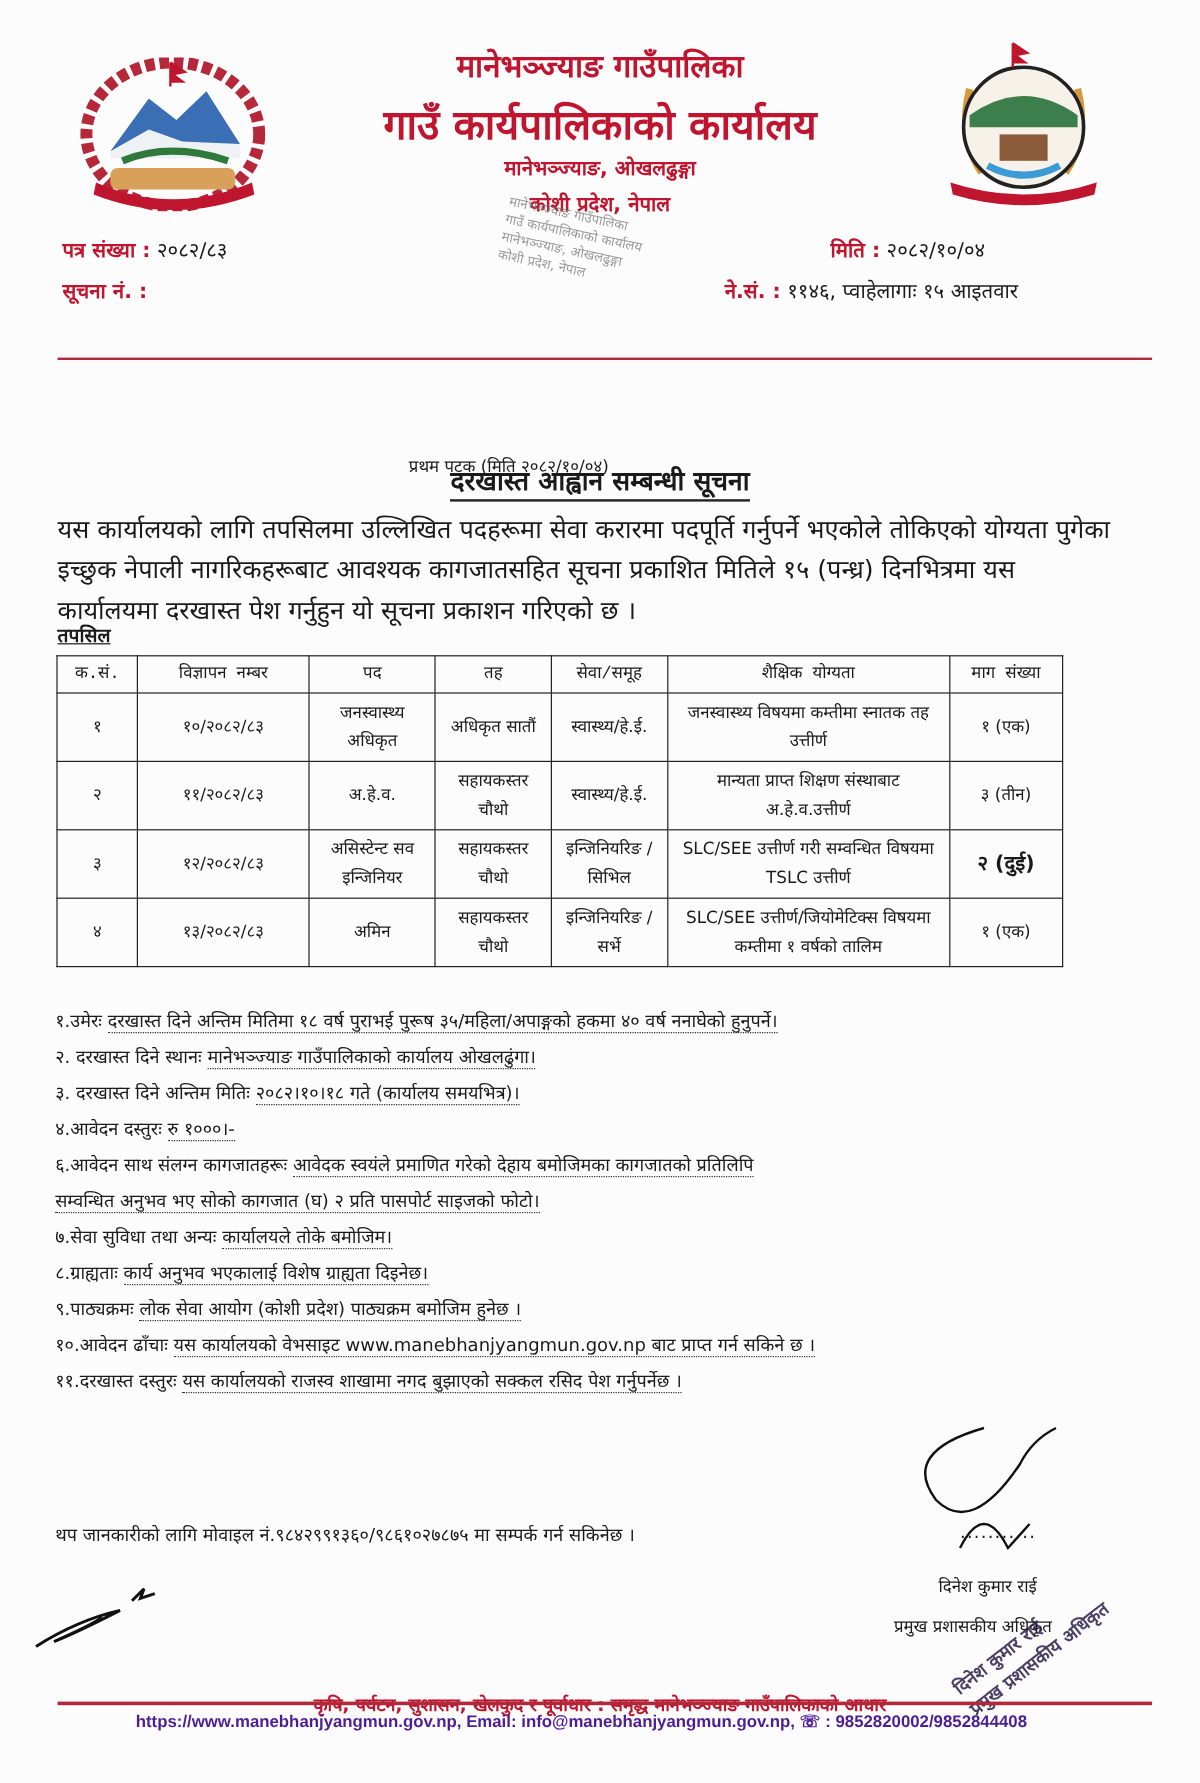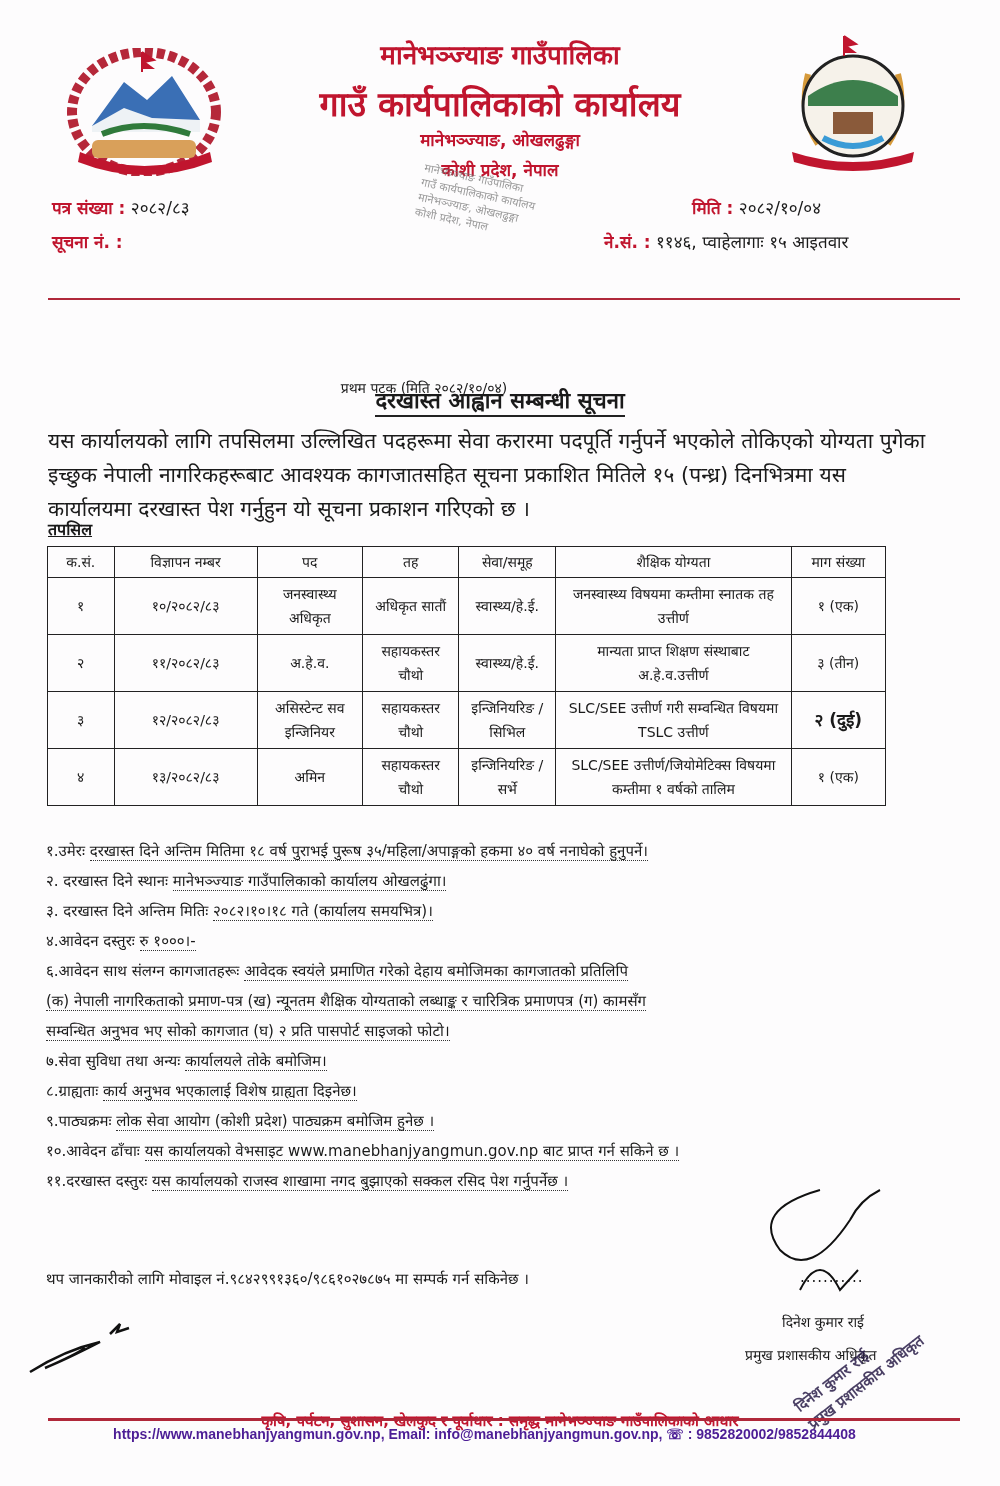--- a/index.html
+++ b/index.html
@@ -22,21 +22,21 @@
   .stamp { top: 175px; left: 415px; width: 150px; height: 90px; color: #777; font-size: 11px; transform: rotate(12deg); line-height: 15px; opacity: 0.75; }
   
   .title { top: 340px; left: 0; width: 1000px; text-align: center; font-size: 22px; font-weight: bold; margin-top: 44px; }
   .title span { border-bottom: 2px solid #222; padding-bottom: 2px; }
   .subtitle { top: 378px; left: 0; width: 848px; text-align: center; font-size: 14px; }
   .intro { top: 424px; left: 48px; width: 880px; font-size: 21px; line-height: 34px; }
   .tapasil { top: 518px; left: 48px; font-size: 16px; font-weight: bold; text-decoration: underline; }
   
   table.posts { position: absolute; top: 546px; left: 47px; width: 839px; border-collapse: collapse; font-size: 14px; }
   table.posts th, table.posts td { border: 1px solid #222; text-align: center; vertical-align: middle; padding: 2px 4px; line-height: 24px; }
-  table.posts th { font-weight: normal; height: 26px; }
+  table.posts th { font-weight: normal; height: 26px; font-family: Liberation Mono, monospace; }
   table.posts td { height: 52px; }
   table.posts td.big { font-weight: bold; font-size: 17px; }
   
   .conds { top: 836px; left: 46px; width: 880px; font-size: 15px; }
   .cond { height: 30px; line-height: 30px; white-space: nowrap; }
   .cond .val { border-bottom: 1.5px dotted #333; margin-top: 25px; }
   .cond.cont { padding-left: 0; }
   .contact { top: 1268px; left: 46px; font-size: 15px; }
   .dots { top: 1268px; left: 800px; font-size: 15px; letter-spacing: 1px; }
   .signame { top: 1312px; left: 782px; font-size: 14px; }
@@ -160,21 +160,20 @@
     </tr>
   </tbody>
 </table>
 
 <div class="abs conds">
   <div class="cond"><span>१.उमेरः</span> <span class="val">दरखास्त दिने अन्तिम मितिमा १८ वर्ष पुराभई पुरूष ३५/महिला/अपाङ्गको हकमा ४० वर्ष ननाघेको हुनुपर्ने।</span></div>
   <div class="cond"><span>२. दरखास्त दिने स्थानः</span> <span class="val">मानेभञ्ज्याङ गाउँपालिकाको कार्यालय ओखलढुंगा।</span></div>
   <div class="cond"><span>३. दरखास्त दिने अन्तिम मितिः</span> <span class="val">२०८२।१०।१८ गते (कार्यालय समयभित्र)।</span></div>
   <div class="cond"><span>४.आवेदन दस्तुरः</span> <span class="val">रु १०००।-</span></div>
   <div class="cond"><span>६.आवेदन साथ संलग्न कागजातहरूः</span> <span class="val">आवेदक स्वयंले प्रमाणित गरेको देहाय बमोजिमका कागजातको प्रतिलिपि</span></div>
-  <div class="cond cont"><span class="val">(क) नेपाली नागरिकताको प्रमाण-पत्र  (ख) न्यूनतम शैक्षिक योग्यताको लब्धाङ्क र चारित्रिक प्रमाणपत्र (ग) कामसँग</span></div>
   <div class="cond cont"><span class="val">सम्वन्धित अनुभव भए सोको कागजात (घ) २ प्रति पासपोर्ट साइजको फोटो।</span></div>
   <div class="cond"><span>७.सेवा सुविधा तथा अन्यः</span> <span class="val">कार्यालयले तोके बमोजिम।</span></div>
   <div class="cond"><span>८.ग्राह्यताः</span> <span class="val">कार्य अनुभव भएकालाई विशेष ग्राह्यता दिइनेछ।</span></div>
   <div class="cond"><span>९.पाठ्यक्रमः</span> <span class="val">लोक सेवा आयोग (कोशी प्रदेश) पाठ्यक्रम बमोजिम हुनेछ ।</span></div>
   <div class="cond"><span>१०.आवेदन ढाँचाः</span> <span class="val">यस कार्यालयको वेभसाइट www.manebhanjyangmun.gov.np बाट प्राप्त गर्न सकिने छ ।</span></div>
   <div class="cond"><span>११.दरखास्त दस्तुरः</span> <span class="val">यस कार्यालयको राजस्व शाखामा नगद बुझाएको सक्कल रसिद पेश गर्नुपर्नेछ ।</span></div>
 </div>
 
 <div class="abs contact">थप जानकारीको लागि मोवाइल नं.९८४२९९१३६०/९८६१०२७८७५ मा सम्पर्क गर्न सकिनेछ ।</div>
 <div class="abs dots">...........</div>

